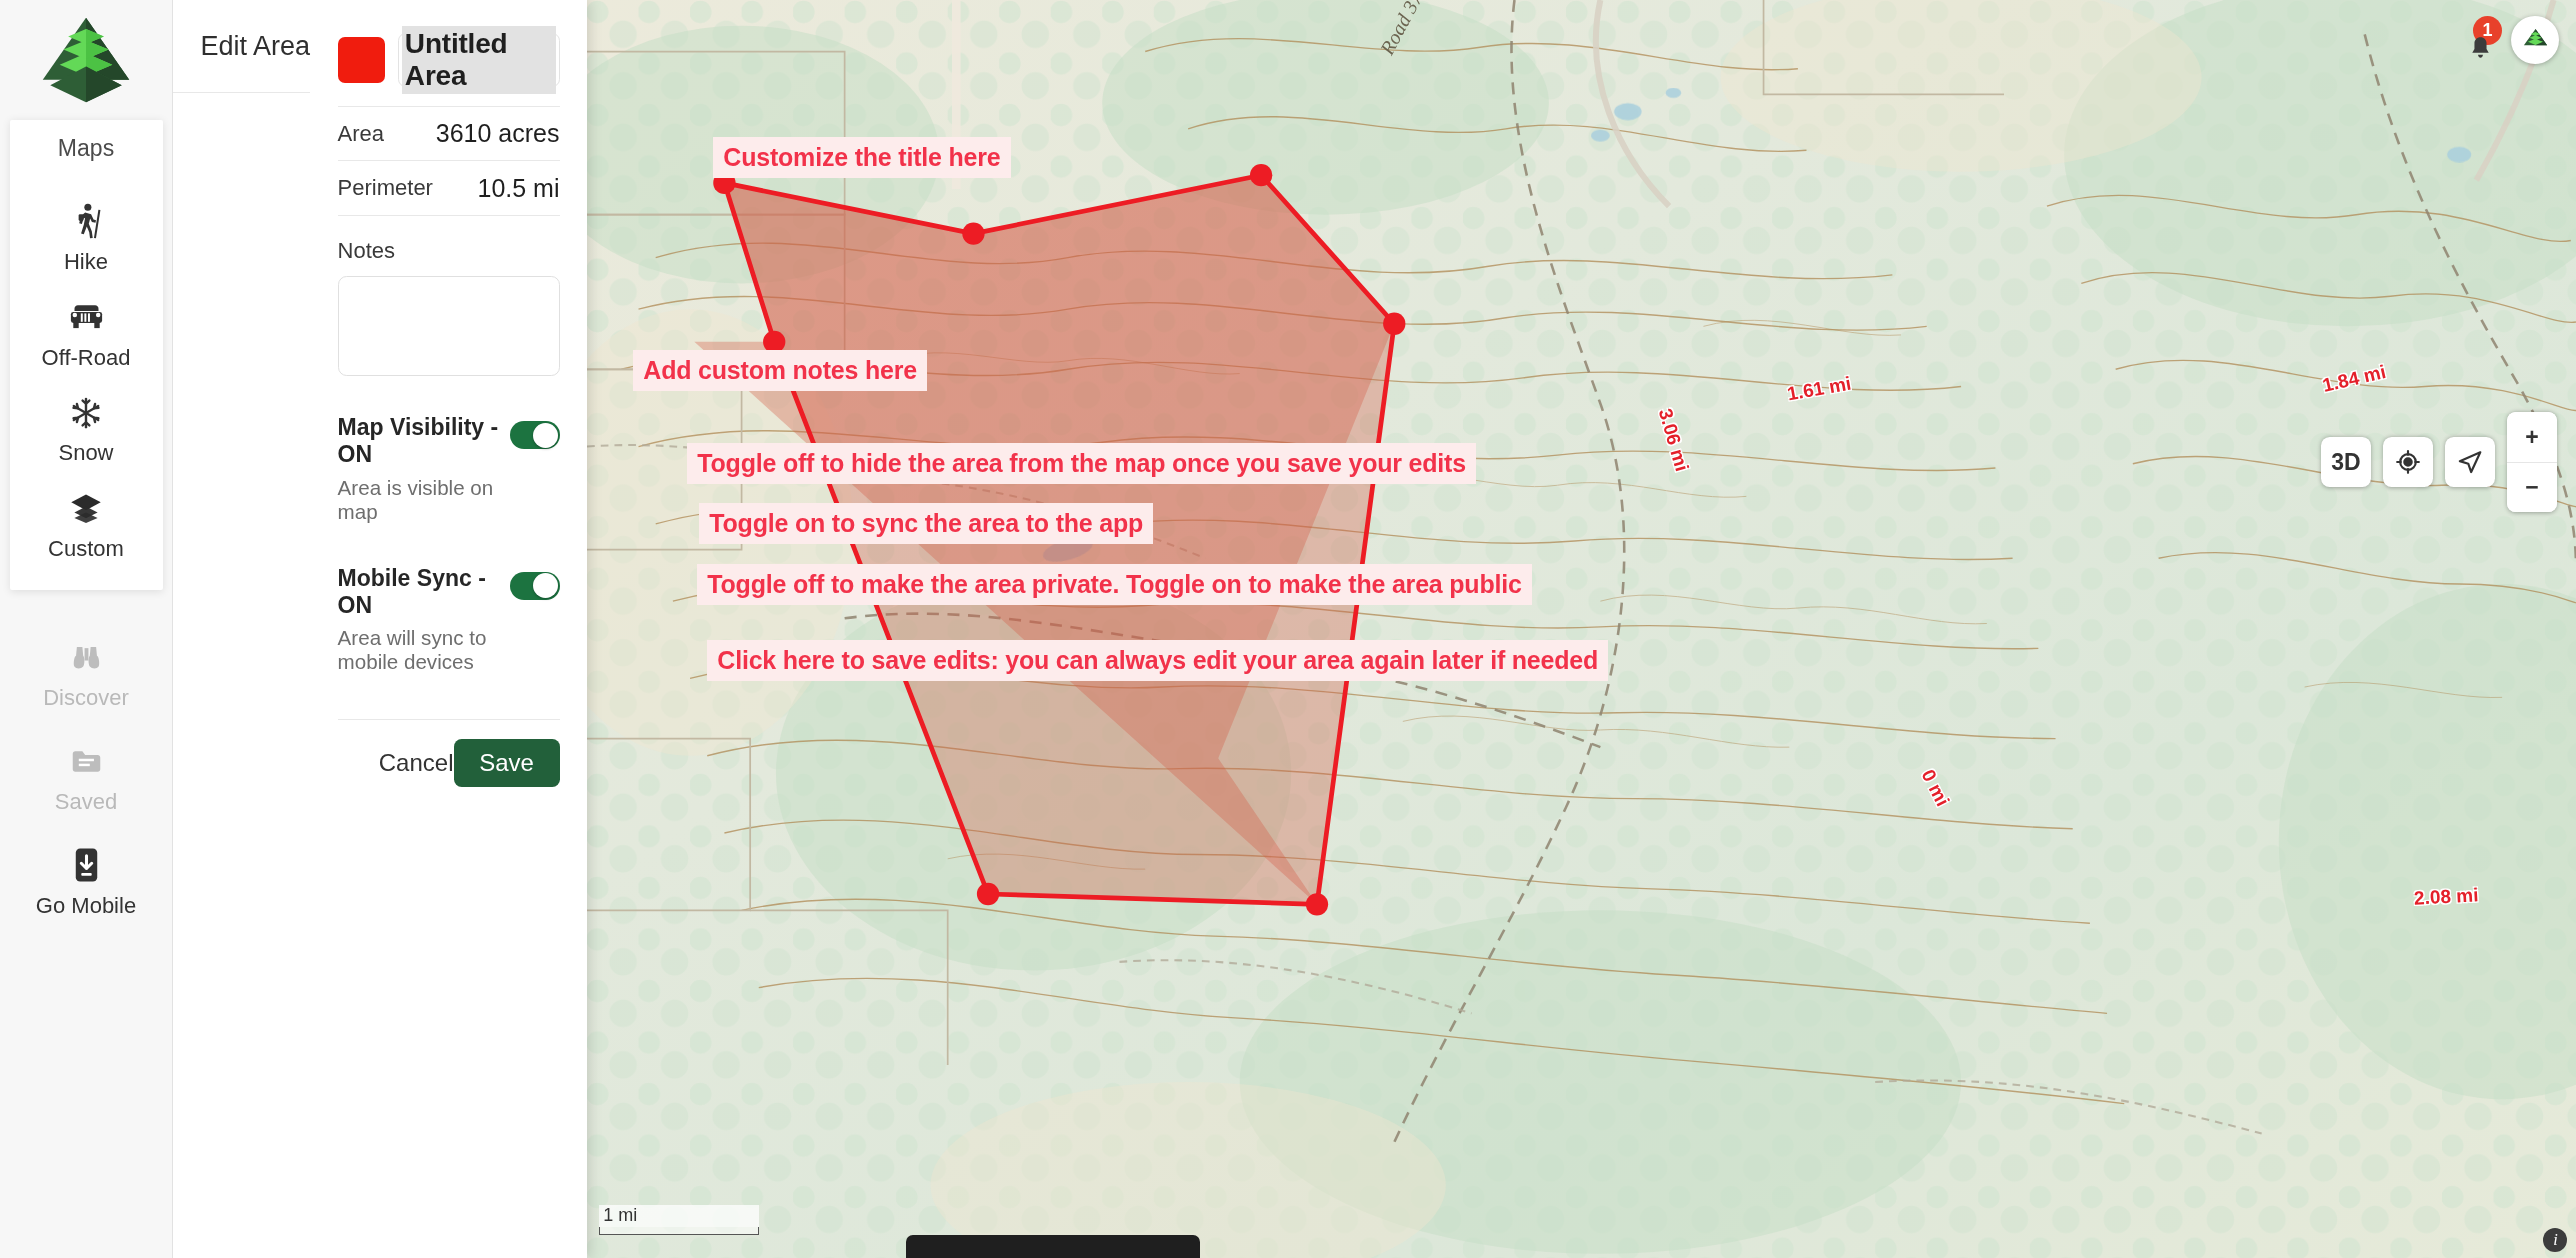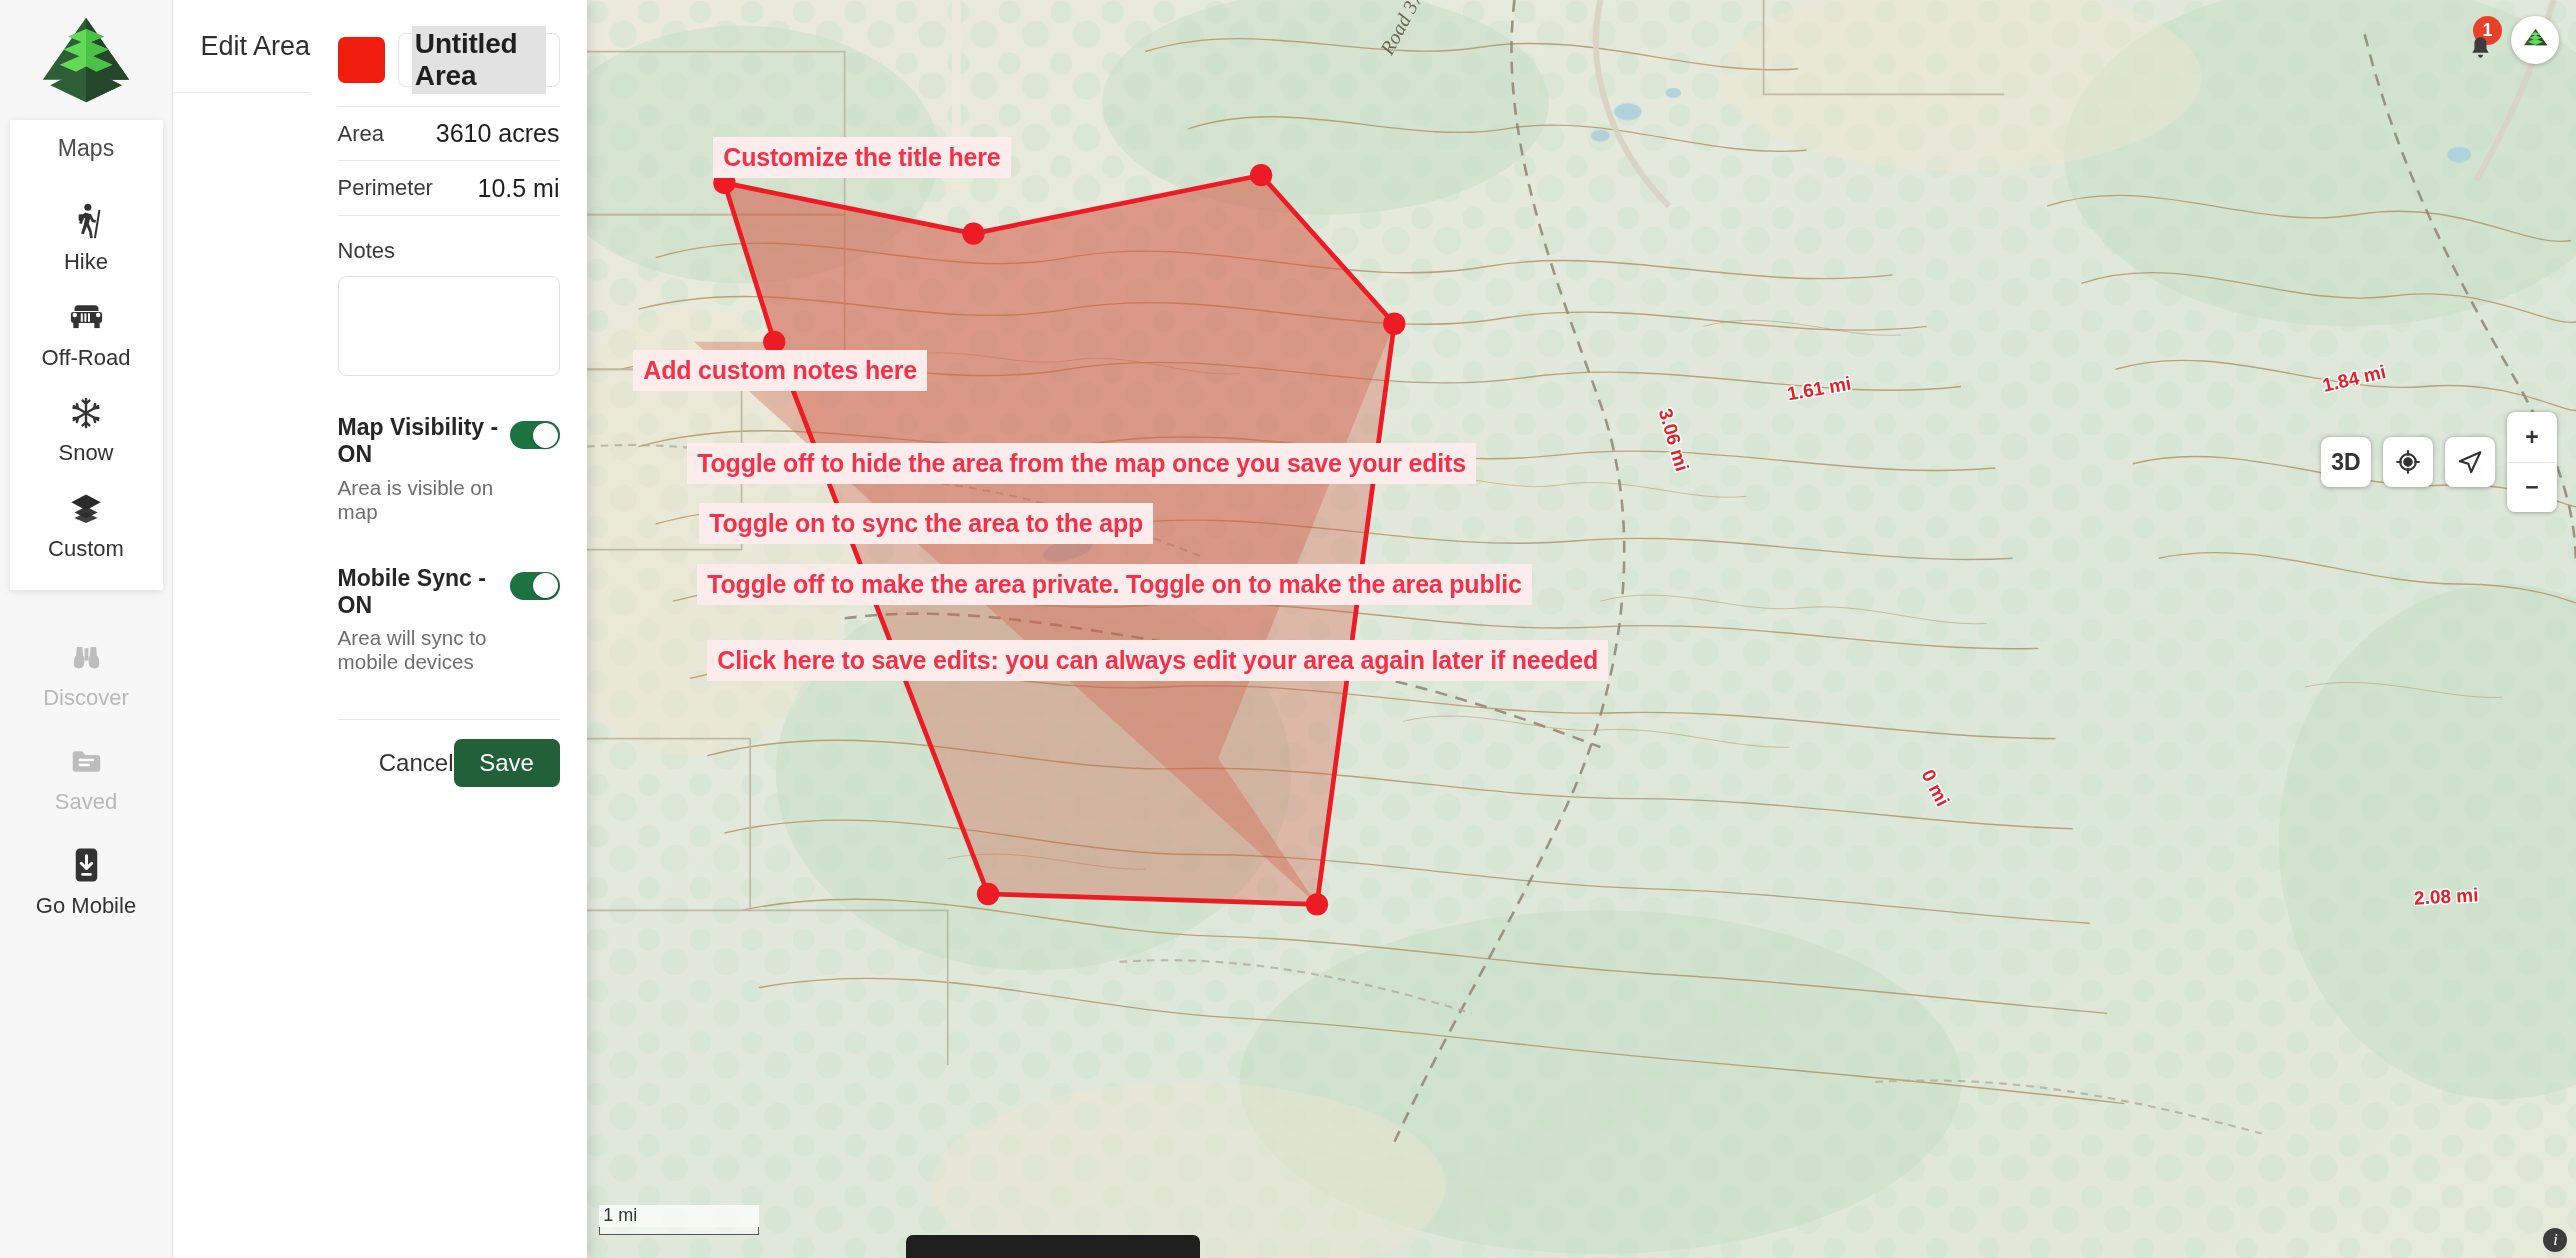--- a/index.html
+++ b/index.html
@@ -59,21 +59,21 @@
   .panel-head-title { font-size: 27px; color: #2f2f2f; }
   .panel-body { padding: 0 27.5px; flex: 1; display: flex; flex-direction: column; }
 
   .title-row { display: flex; align-items: center; margin-top: 33px; gap: 13.7px; }
   .color-swatch {
     width: 47px; height: 46px; border-radius: 6.9px; background: #F01C0E;
     flex: 0 0 47px; cursor: pointer;
   }
   .title-input-wrap {
     flex: 1; border: 0.9px solid #e3e3e3; border-radius: 7.7px;
-    height: 54px; display: flex; align-items: center; padding: 0 13px;
+    height: 54px; display: flex; align-items: center; padding: 0 3px;
   }
   .title-text {
     font-size: 28px; font-weight: 700; color: #1f1f1f;
     background: #e2e2e2; padding: 1.7px 2.6px; letter-spacing: -0.2px;
   }
 
   .stat-row {
     display: flex; justify-content: space-between; align-items: center;
     height: 55px; border-bottom: 0.9px solid #e8e8e8; font-size: 22px;
   }

